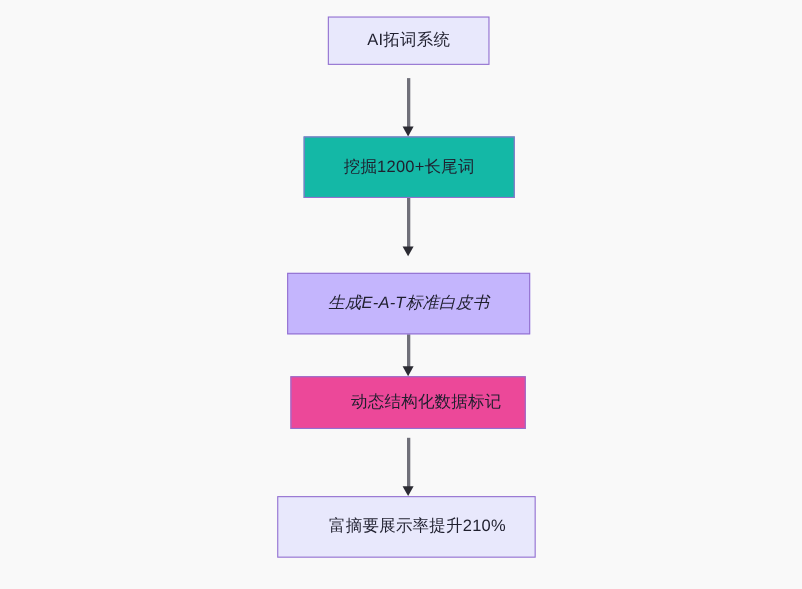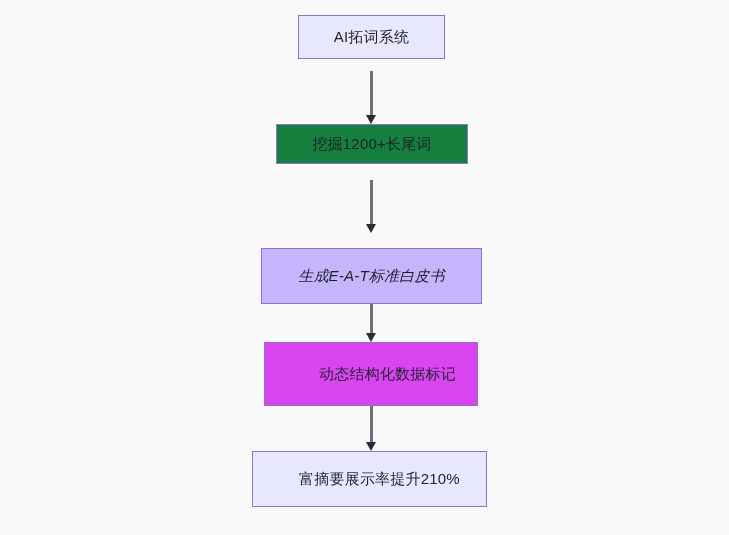--- a/index.html
+++ b/index.html
@@ -79,26 +79,26 @@
     <div class="edge-arrow" style="top: 44px; border-top-color: rgb(43, 43, 51);"></div>
   </div>
   <div class="edge" id="edge-4" style="left: 371px; top: 398px;">
     <div class="edge-line" style="height: 45px; background: rgb(112, 112, 122);"></div>
     <div class="edge-arrow" style="top: 44px; border-top-color: rgb(43, 43, 51);"></div>
   </div>
 
   <div class="node" id="node-1" style="left: 298px; top: 15px; width: 147px; height: 44px; background: rgb(232, 232, 252); border-color: rgb(147, 112, 208); color: rgb(31, 31, 46);">
     <span class="node-label">AI拓词系统</span>
   </div>
-  <div class="node" id="node-2" style="left: 276px; top: 124px; width: 192px; height: 40px; background: #15803d; border-color: rgb(147, 112, 208); color: rgb(31, 31, 46);">
+  <div class="node" id="node-2" style="left: 276px; top: 124px; width: 192px; height: 56px; background: #14b8a6; border-color: rgb(147, 112, 208); color: rgb(31, 31, 46);">
     <span class="node-label">挖掘1200+长尾词</span>
   </div>
   <div class="node" id="node-3" style="left: 261px; top: 248px; width: 221px; height: 56px; background: #c4b5fd; border-color: rgb(147, 112, 208); color: rgb(31, 31, 46); font-style: italic;">
     <span class="node-label">生成E-A-T标准白皮书</span>
   </div>
-  <div class="node" id="node-4" style="left: 264px; top: 342px; width: 214px; height: 64px; background: #d946ef; border-color: rgb(147, 112, 208); color: rgb(31, 31, 46); padding-left: 33px;">
+  <div class="node" id="node-4" style="left: 264px; top: 342px; width: 214px; height: 48px; background: #ec4899; border-color: rgb(147, 112, 208); color: rgb(31, 31, 46); padding-left: 33px;">
     <span class="node-label">动态结构化数据标记</span>
   </div>
   <div class="node" id="node-5" style="left: 252px; top: 451px; width: 235px; height: 56px; background: rgb(232, 232, 252); border-color: rgb(147, 112, 208); color: rgb(31, 31, 46); padding-left: 20px;">
     <span class="node-label">富摘要展示率提升210%</span>
   </div>
 
 </div>
 
 </body></html>

